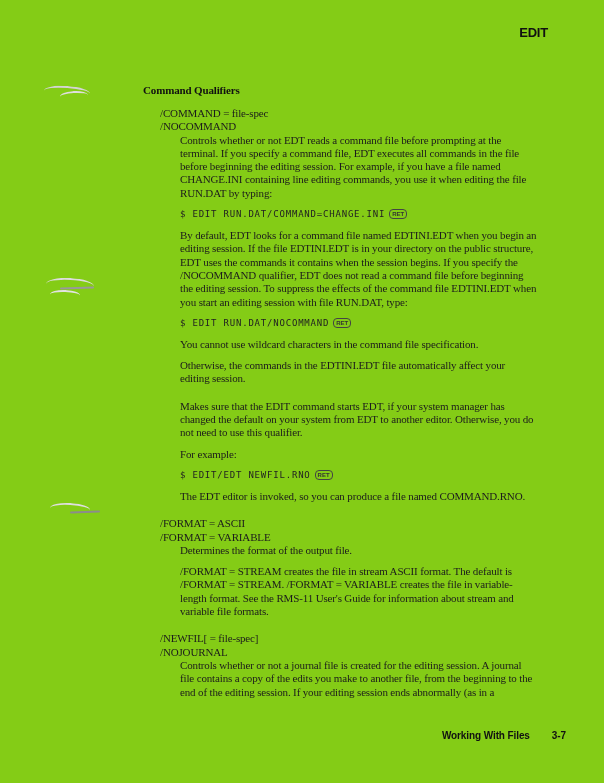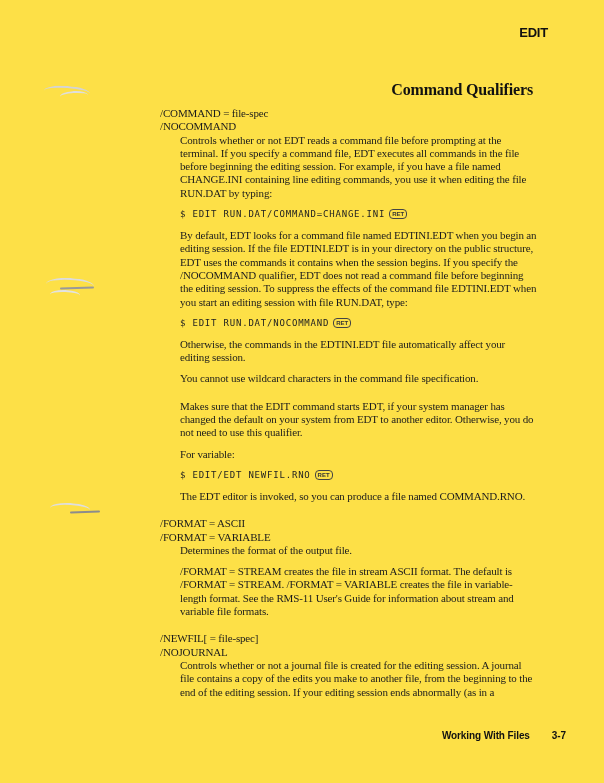--- a/index.html
+++ b/index.html
@@ -1,20 +1,20 @@
 <!DOCTYPE html>
 <html><head>
 <meta charset="utf-8">
 <style>
   html, body { margin: 0; padding: 0; background: #ffffff; }
   .page {
     position: relative;
     width: 604px;
     height: 783px;
-    background: #fde047;
+    background: #84cc16;
     font-family: "Liberation Serif", serif;
     color: #1c1c1c;
     overflow: hidden;
   }
 
   
   .running-head {
     position: absolute;
     top: 25px;
     right: 56px;
@@ -41,26 +41,25 @@
   .content {
     position: absolute;
     left: 143px;
     top: 83px;
     width: 390px;
     font-size: 11px;
     line-height: 13.3px;
     letter-spacing: -0.15px;
   }
   .section-heading {
-    font-size: 16px;
+    font-size: 11px;
     font-weight: bold;
     color: #111;
     margin: 0 0 10px 0;
     line-height: 14px;
-    text-align: right;
   }
   .qualifier { margin-top: 14px; margin-left: 17px; }
   .qualifier:first-of-type { margin-top: 0; }
   .term { white-space: nowrap; }
   .indent { margin: 0 0 8px 20px; width: 357px; }
   .indent:last-child { margin-bottom: 0; }
   .book-title { }
 
   
   .cmdline {
@@ -135,27 +134,27 @@
 
     <h2 class="section-heading">Command Qualifiers</h2>
 
     <div class="qualifier">
       <div class="term">/COMMAND = file-spec</div>
       <div class="term">/NOCOMMAND</div>
       <p class="indent">Controls whether or not EDT reads a command file before prompting at the terminal. If you specify a command file, EDT executes all commands in the file before beginning the editing session. For example, if you have a file named CHANGE.INI containing line editing commands, you use it when editing the file RUN.DAT by typing:</p>
       <div class="cmdline"><span>$ EDIT RUN.DAT/COMMAND=CHANGE.INI</span><span class="keycap">RET</span></div>
       <p class="indent">By default, EDT looks for a command file named EDTINI.EDT when you begin an editing session. If the file EDTINI.EDT is in your directory on the public structure, EDT uses the commands it contains when the session begins. If you specify the /NOCOMMAND qualifier, EDT does not read a command file before beginning the editing session. To suppress the effects of the command file EDTINI.EDT when you start an editing session with file RUN.DAT, type:</p>
       <div class="cmdline"><span>$ EDIT RUN.DAT/NOCOMMAND</span><span class="keycap">RET</span></div>
+      <p class="indent">You cannot use wildcard characters in the command file specification.</p>
       <p class="indent">Otherwise, the commands in the EDTINI.EDT file automatically affect your editing session.</p>
-      <p class="indent">You cannot use wildcard characters in the command file specification.</p>
     </div>
 
     <div class="qualifier">
       <p class="indent">Makes sure that the EDIT command starts EDT, if your system manager has changed the default on your system from EDT to another editor. Otherwise, you do not need to use this qualifier.</p>
-      <p class="indent">For variable:</p>
+      <p class="indent">For example:</p>
       <div class="cmdline"><span>$ EDIT/EDT NEWFIL.RNO</span><span class="keycap">RET</span></div>
       <p class="indent">The EDT editor is invoked, so you can produce a file named COMMAND.RNO.</p>
     </div>
 
     <div class="qualifier">
       <div class="term">/FORMAT = ASCII</div>
       <div class="term">/FORMAT = VARIABLE</div>
       <p class="indent">Determines the format of the output file.</p>
       <p class="indent"><span>/FORMAT = STREAM creates the file in stream ASCII format. The default is /FORMAT = STREAM. /FORMAT = VARIABLE creates the file in variable-length format. See the </span><span class="book-title">RMS-11 User's Guide</span><span> for information about stream and variable file formats.</span></p>
     </div>

